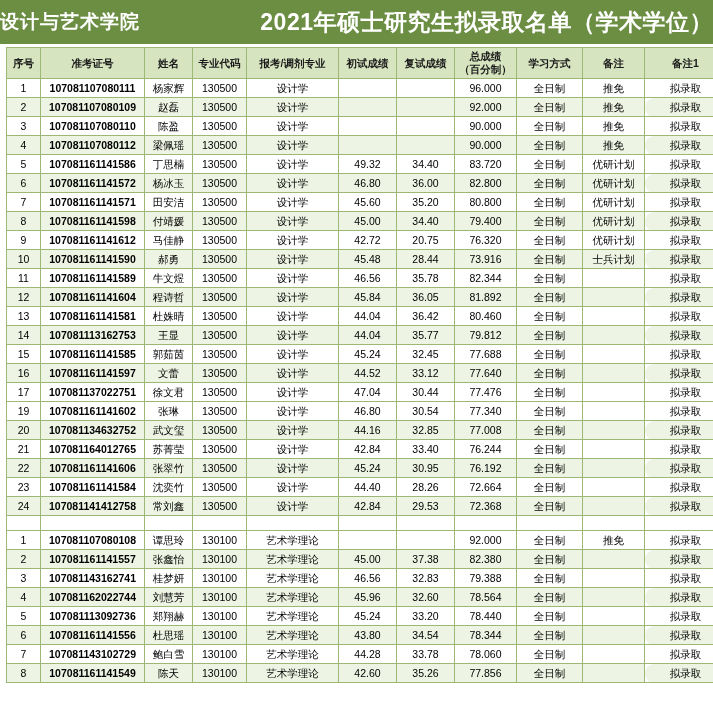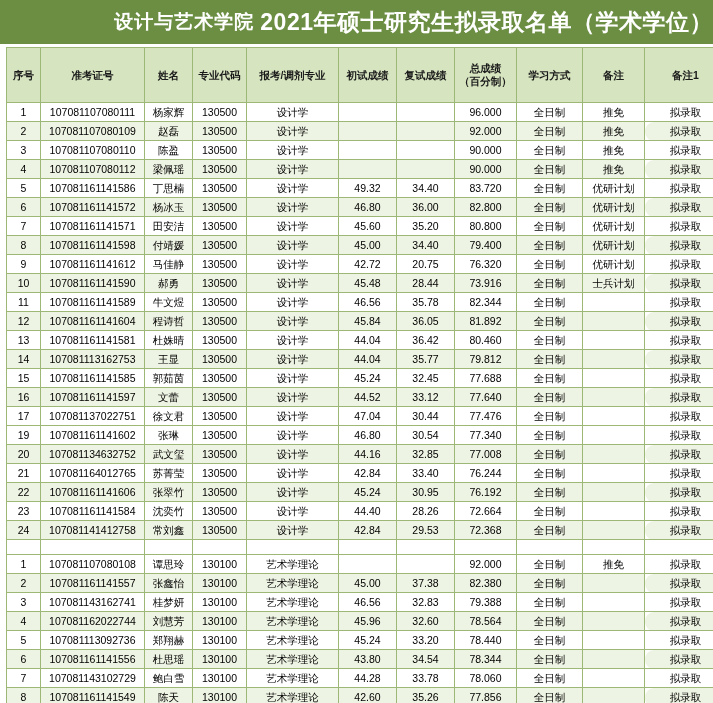--- a/index.html
+++ b/index.html
@@ -19,21 +19,21 @@
     height: 703px;
     position: relative;
     background: #ffffff;
     box-sizing: border-box;
   }
   .title-bar {
     height: 44px;
     background: #6b8e43;
     display: flex;
     align-items: center;
-    justify-content: flex-end;
+    justify-content: space-between;
     gap: 6px;
   }
   .title-bar .t-left {
     font-size: 19px;
     font-weight: bold;
     color: #ffffff;
     letter-spacing: 1px;
   }
   .title-bar .t-main {
     font-size: 23px;
@@ -59,39 +59,39 @@
   }
   table.grid thead th {
     background: #d6e4bf;
     font-weight: bold;
     font-size: 10.5px;
     height: 30px;
     line-height: 13px;
     color: #1a1a1a;
   }
   table.grid thead th.two-line {
-    padding: 12px 1px;
+    padding: 0 1px;
   }
   tr.alt td {
     background: #eef4e3;
   }
   tr.plain td {
     background: #ffffff;
   }
   tr.spacer td {
     background: #ffffff;
     height: 14px;
     border-left: 1px solid #9db777;
     border-right: 1px solid #9db777;
     border-top: 1px solid #9db777;
     border-bottom: 1px solid #9db777;
   }
   td.num { font-variant-numeric: tabular-nums; }
   .c0 { width: 34px; }
-  .c1 { width: 104px; }
+  .c1 { width: 104px; font-weight: bold; }
   .c2 { width: 48px; }
   .c3 { width: 54px; }
   .c4 { width: 92px; }
   .c5 { width: 58px; }
   .c6 { width: 58px; }
   .c7 { width: 62px; }
   .c8 { width: 66px; }
   .c9 { width: 62px; }
   .c10 { width: 82px; border-radius: 9px; }
 </style>

